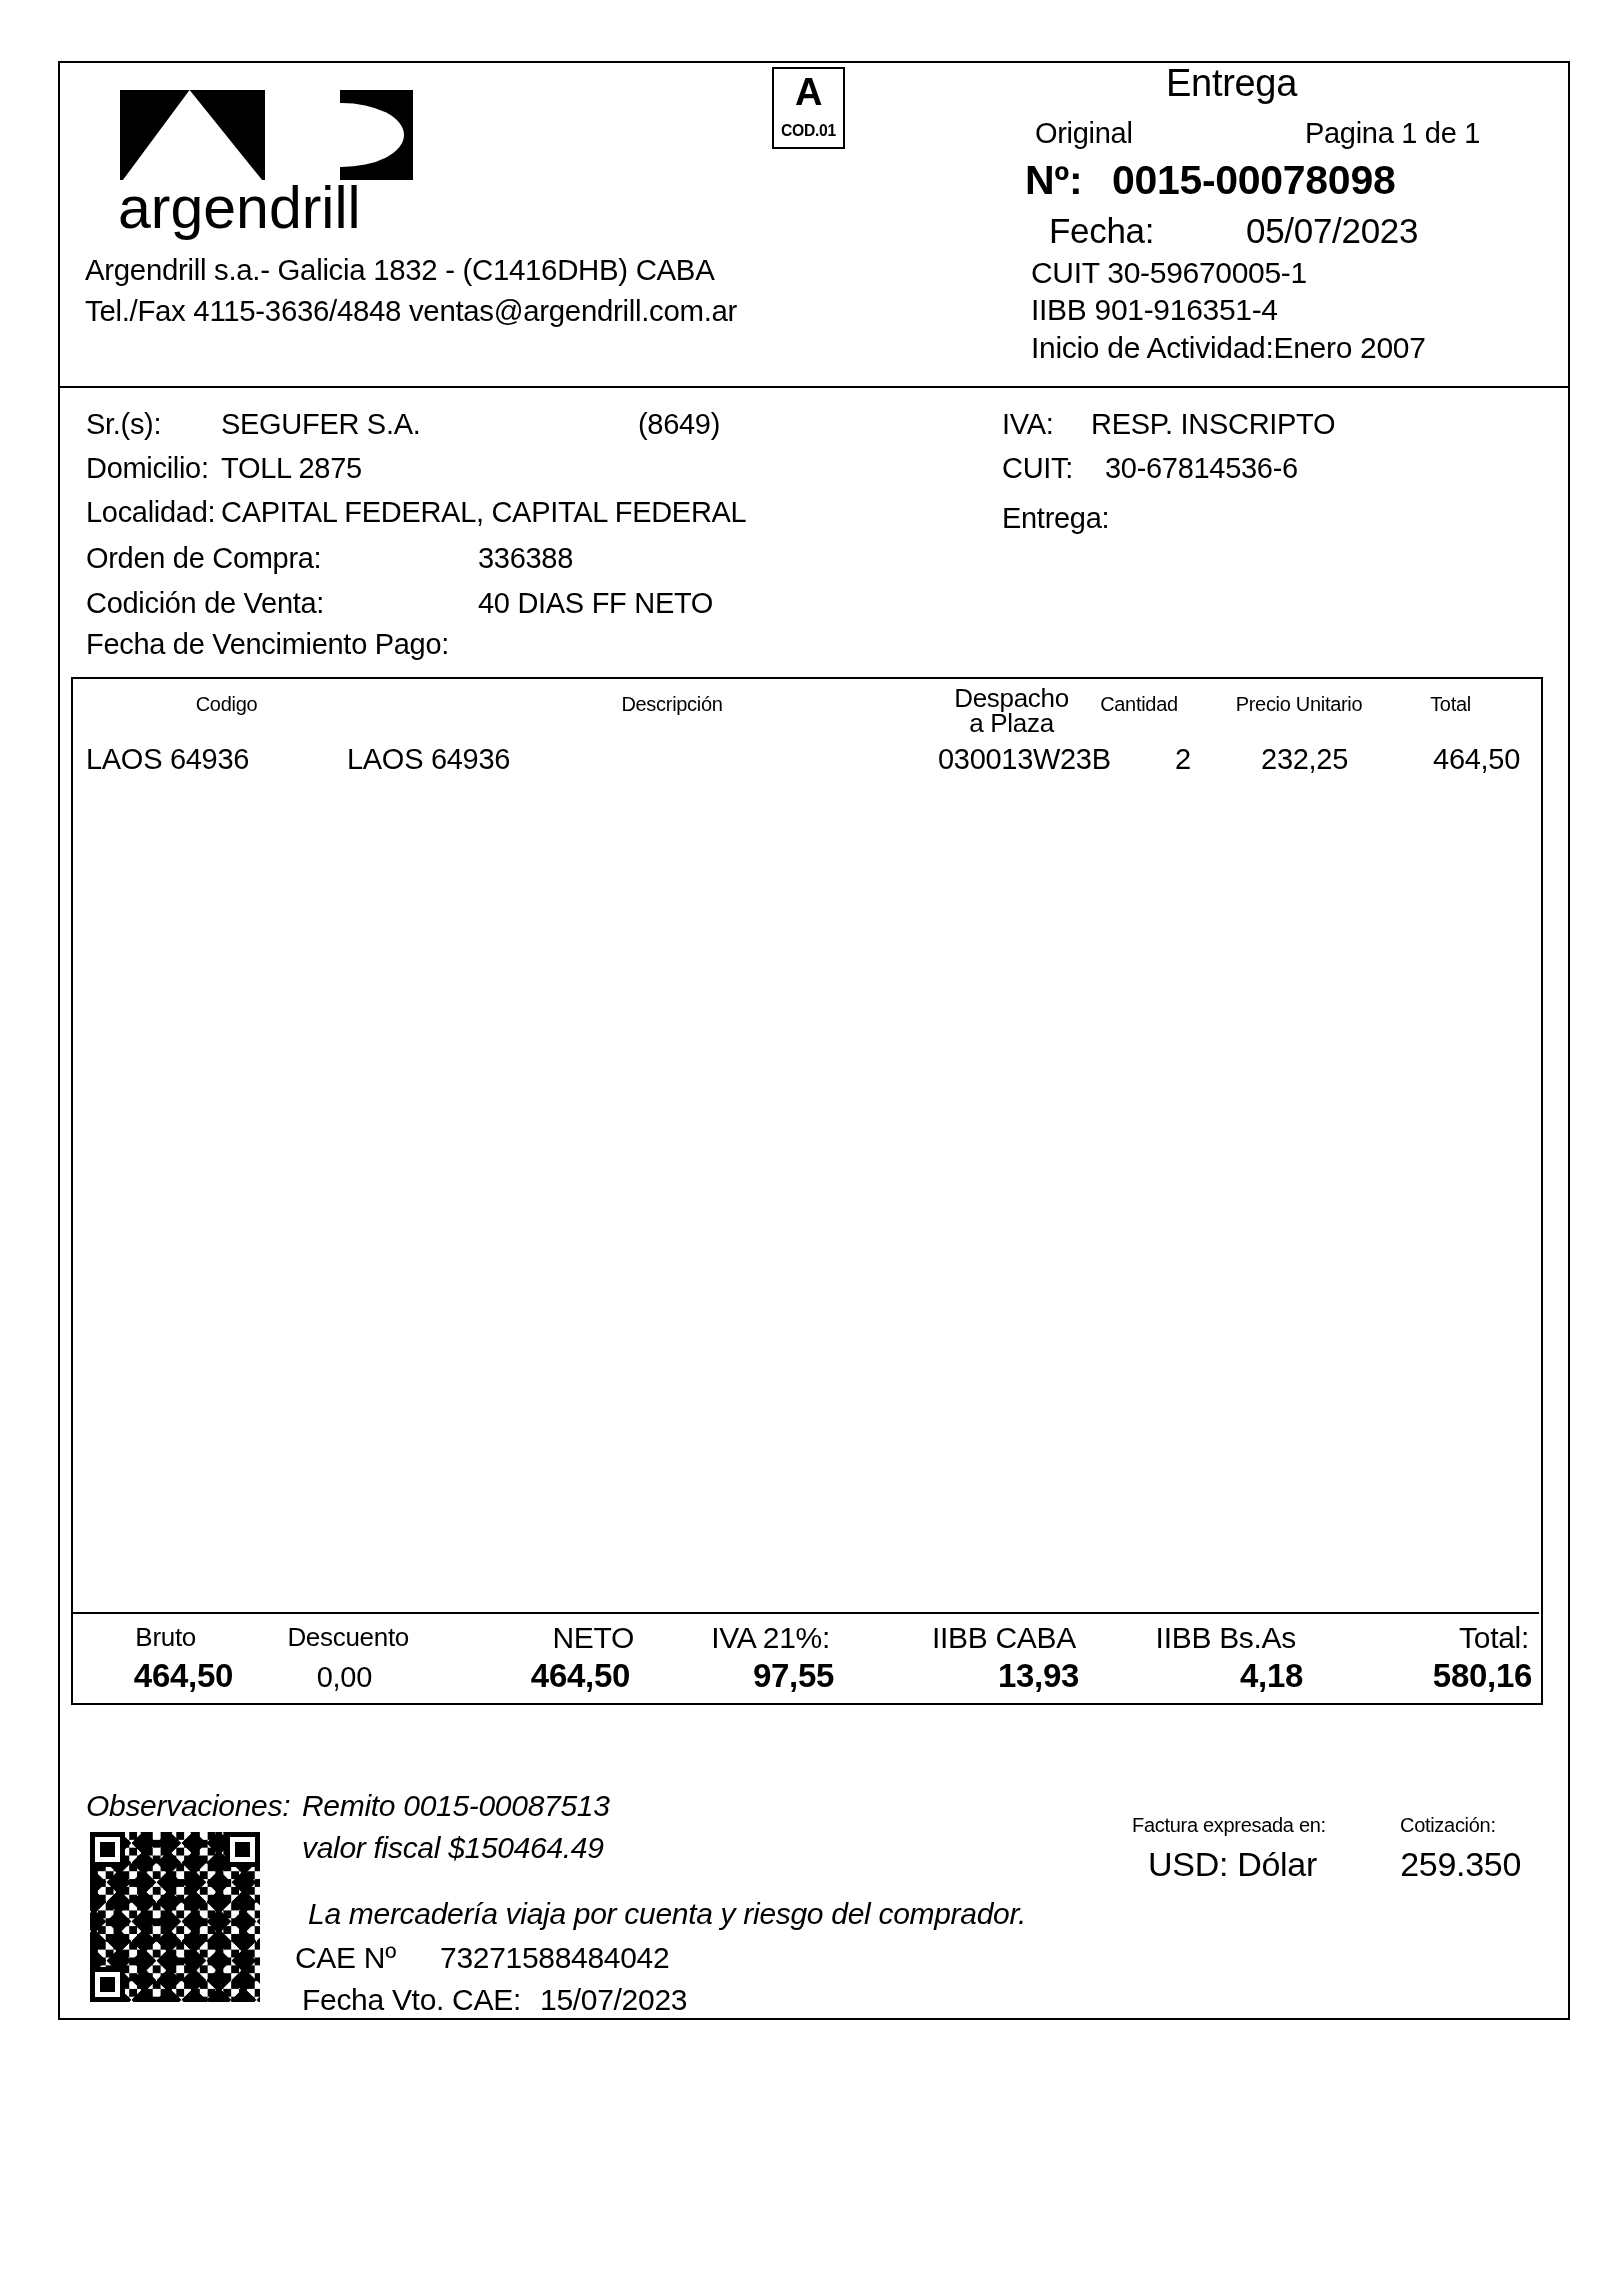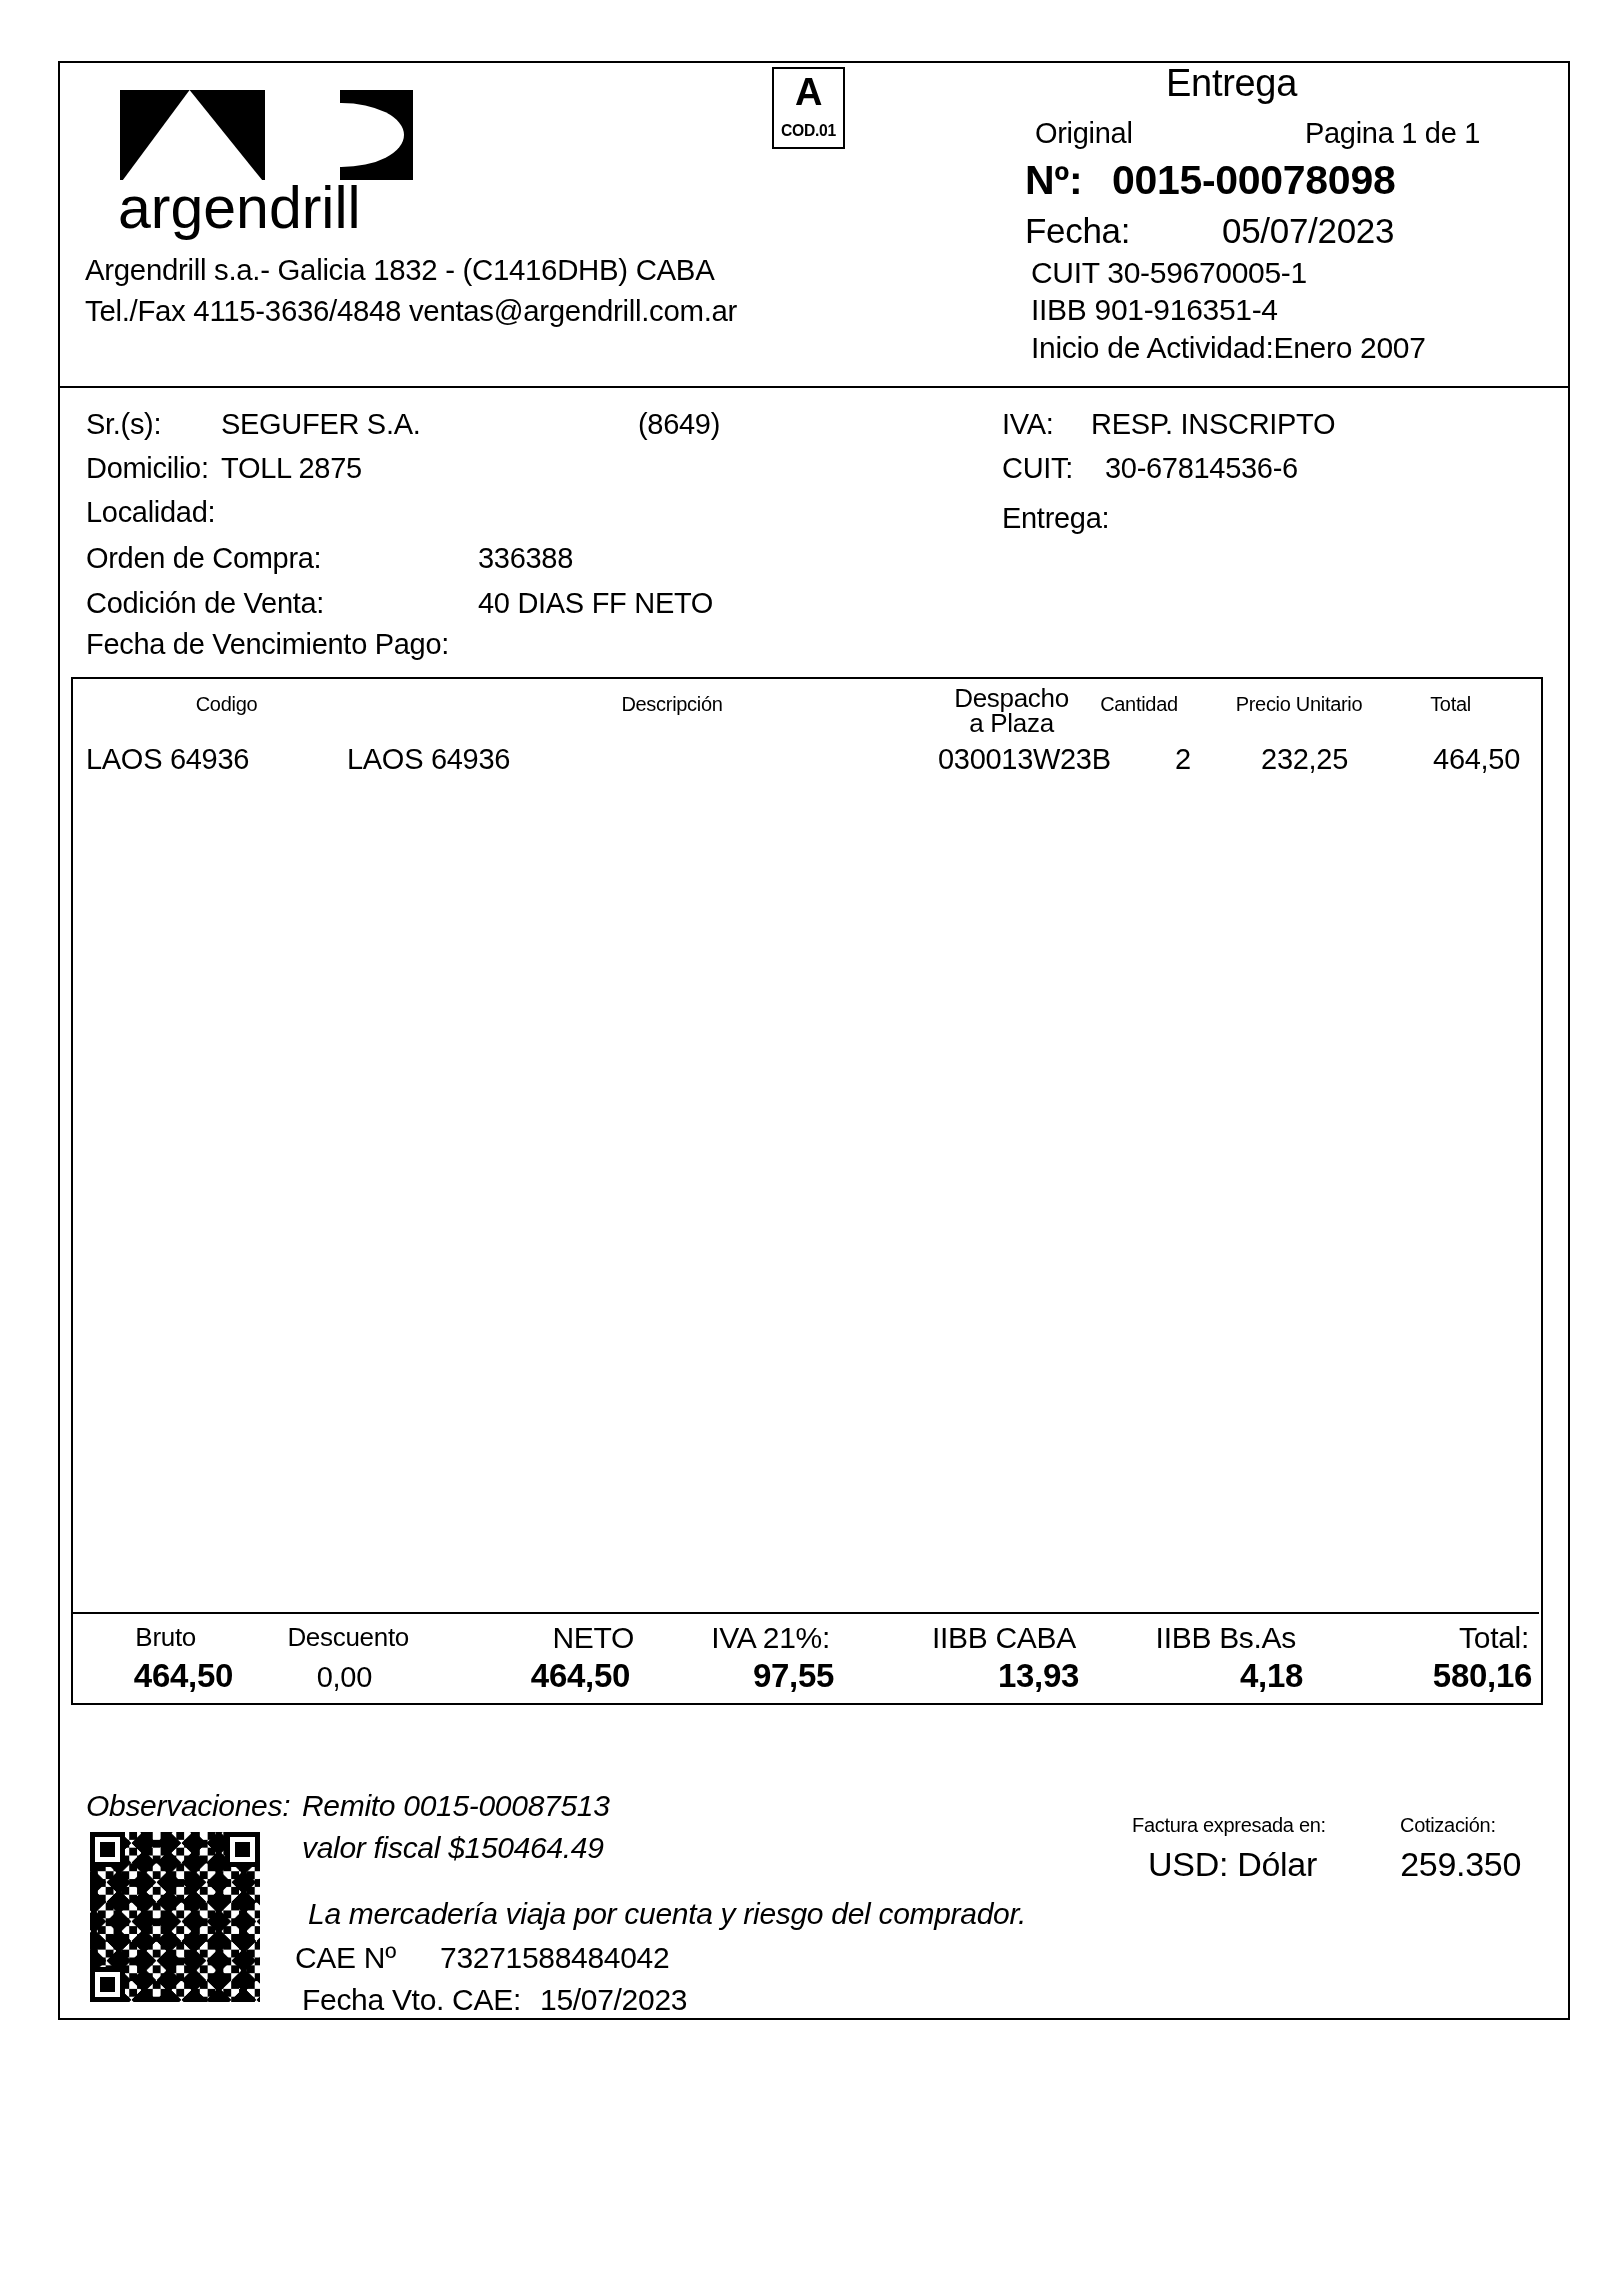--- a/index.html
+++ b/index.html
@@ -46,21 +46,21 @@
   .qr-noise{position:absolute;inset:0;background:
       repeating-conic-gradient(from 45deg, #000 0% 25%, transparent 0% 50%) 3.9px 1.3px/ 25px 19.6px;}
   .qr-finder{position:absolute;width:25px;height:25px;border:5.9px solid #000;background:#fff;}
   .qr-finder::after{content:"";position:absolute;inset:4.6px;background:#000;}
   .qr-finder.tl{left:0;top:0;}
   .qr-finder.tr{right:0;top:0;}
   .qr-finder.bl{left:0;bottom:0;}
 
   
   .fs44{font-size:29px;} .fs46{font-size:30px;} .fs45{font-size:29.4px;}
-  .fs42{font-size:20px;} .fs40{font-size:26px;} .fs54{font-size:35px;}
+  .fs42{font-size:20px;} .fs40{font-size:26px;} .fs54{font-size:35px;margin-left:24px;}
   .fs50{font-size:33px;} .fs52{font-size:34px;} .fs58{font-size:38px;}
   .fs62{font-size:41px;}
 </style>
 </head>
 <body>
 
 <div class="page">
 
   <div class="outer-frame"></div>
   <div class="header-divider"></div>
@@ -88,20 +88,21 @@
   <div class="abs fs46" style="left:1031px;top:257px;">CUIT 30-59670005-1</div>
   <div class="abs fs46" style="left:1031px;top:294px;">IIBB 901-916351-4</div>
   <div class="abs fs46" style="left:1031px;top:332px;">Inicio de Actividad:Enero 2007</div>
 
   <div class="abs fs44" style="left:86px;top:409px;">Sr.(s):</div>
   <div class="abs fs44" style="left:221px;top:409px;">SEGUFER S.A.</div>
   <div class="abs fs44" style="left:638px;top:409px;">(8649)</div>
   <div class="abs fs44" style="left:86px;top:453px;">Domicilio:</div>
   <div class="abs fs44" style="left:221px;top:453px;">TOLL 2875</div>
   <div class="abs fs44" style="left:86px;top:497px;">Localidad:</div>
+  <div class="abs fs44" style="left:221px;top:497px;">CAPITAL FEDERAL, CAPITAL FEDERAL</div>
   <div class="abs fs44" style="left:86px;top:543px;">Orden de Compra:</div>
   <div class="abs fs44" style="left:478px;top:543px;">336388</div>
   <div class="abs fs44" style="left:86px;top:588px;">Codición de Venta:</div>
   <div class="abs fs44" style="left:478px;top:588px;">40 DIAS FF NETO</div>
   <div class="abs fs44" style="left:86px;top:629px;">Fecha de Vencimiento Pago:</div>
 
   <div class="abs fs44" style="left:1002px;top:409px;">IVA:</div>
   <div class="abs fs44" style="left:1091px;top:409px;">RESP. INSCRIPTO</div>
   <div class="abs fs44" style="left:1002px;top:453px;">CUIT:</div>
   <div class="abs fs44" style="left:1105px;top:453px;">30-67814536-6</div>

